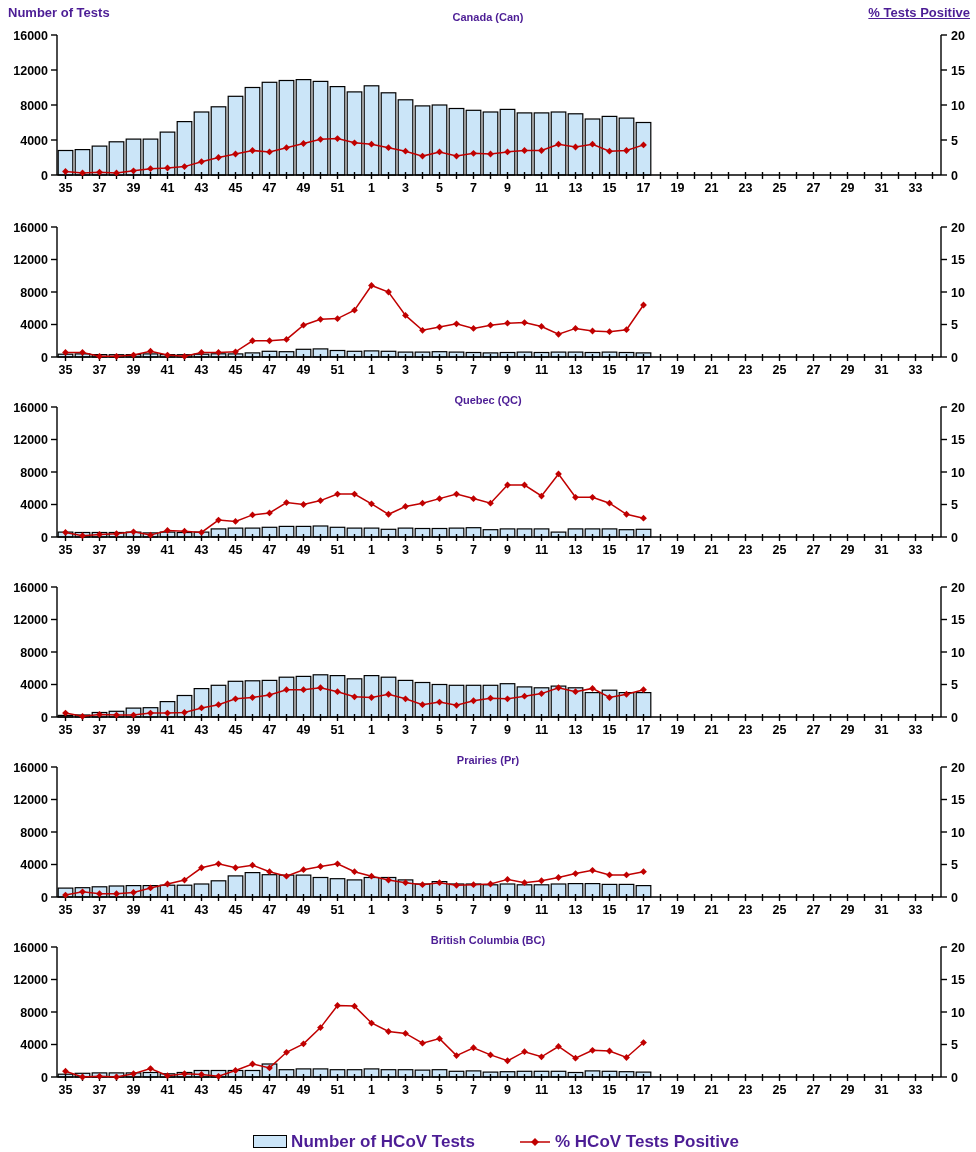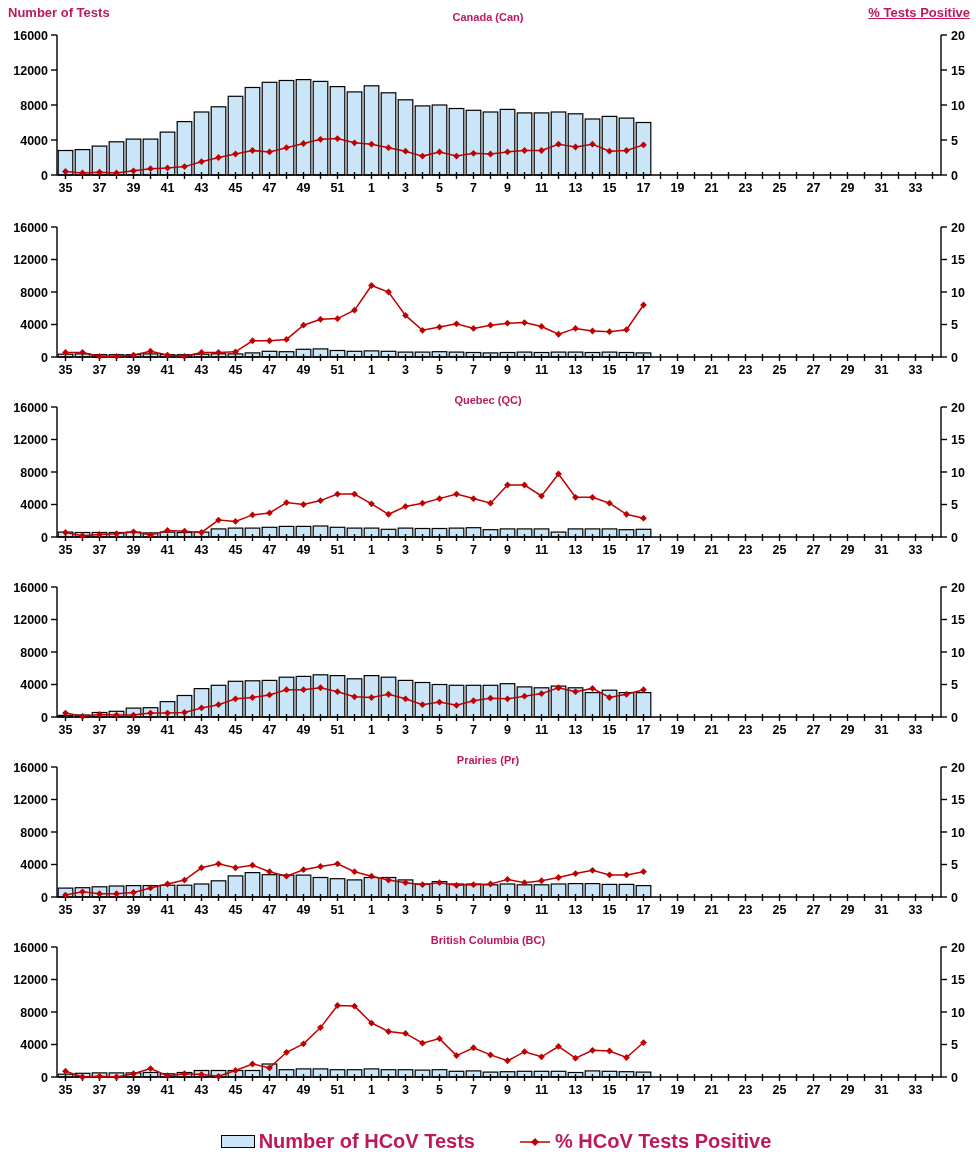--- a/index.html
+++ b/index.html
@@ -1,18 +1,18 @@
 <!DOCTYPE html>
 <html><head>
 <meta charset="utf-8">
 <style>
   html,body{margin:0;padding:0;background:#fff;}
   .frame{
     width:976px;height:1152px;position:relative;background:#fff;
-    font-family:"Liberation Sans",sans-serif;color:#be185d;overflow:hidden;
+    font-family:"Liberation Sans",sans-serif;color:#4c1d95;overflow:hidden;
   }
   .panel{position:relative;width:976px;}
   .panel-title{
     position:absolute;left:0;width:976px;text-align:center;
     font-weight:bold;font-size:11px;pointer-events:none;
   }
   .hdr-left{position:absolute;left:8px;top:5px;font-weight:bold;font-size:13px;}
   .hdr-right{position:absolute;right:6px;top:5px;font-weight:bold;font-size:13px;text-decoration:underline;}
   svg.chart{display:block;}
   svg.chart text{
@@ -22,21 +22,21 @@
   .bottom-axis span{
     position:absolute;top:0;font-weight:bold;font-size:17px;text-align:center;margin-top:44px;
   }
   .year-left{left:190px;width:100px;}
   .x-title{left:302px;width:220px;letter-spacing:0px;}
   .year-right{left:572px;width:100px;}
   .legend{
     position:relative;width:976px;height:21px;display:flex;
     justify-content:center;align-items:center;gap:28px;
   }
-  .legend-item{display:flex;align-items:center;gap:4px;font-weight:bold;font-size:20px;padding-left:16px;}
+  .legend-item{display:flex;align-items:center;gap:4px;font-weight:bold;font-size:17px;padding-left:16px;}
   .swatch{display:inline-block;width:34px;height:13px;box-sizing:border-box;}
   .line-marker{display:inline-block;}
 </style>
 </head>
 <body>
 
 <div class="frame">
 
   <div class="panel" style="height:205px">
     <span class="hdr-left">Number of Tests</span>

